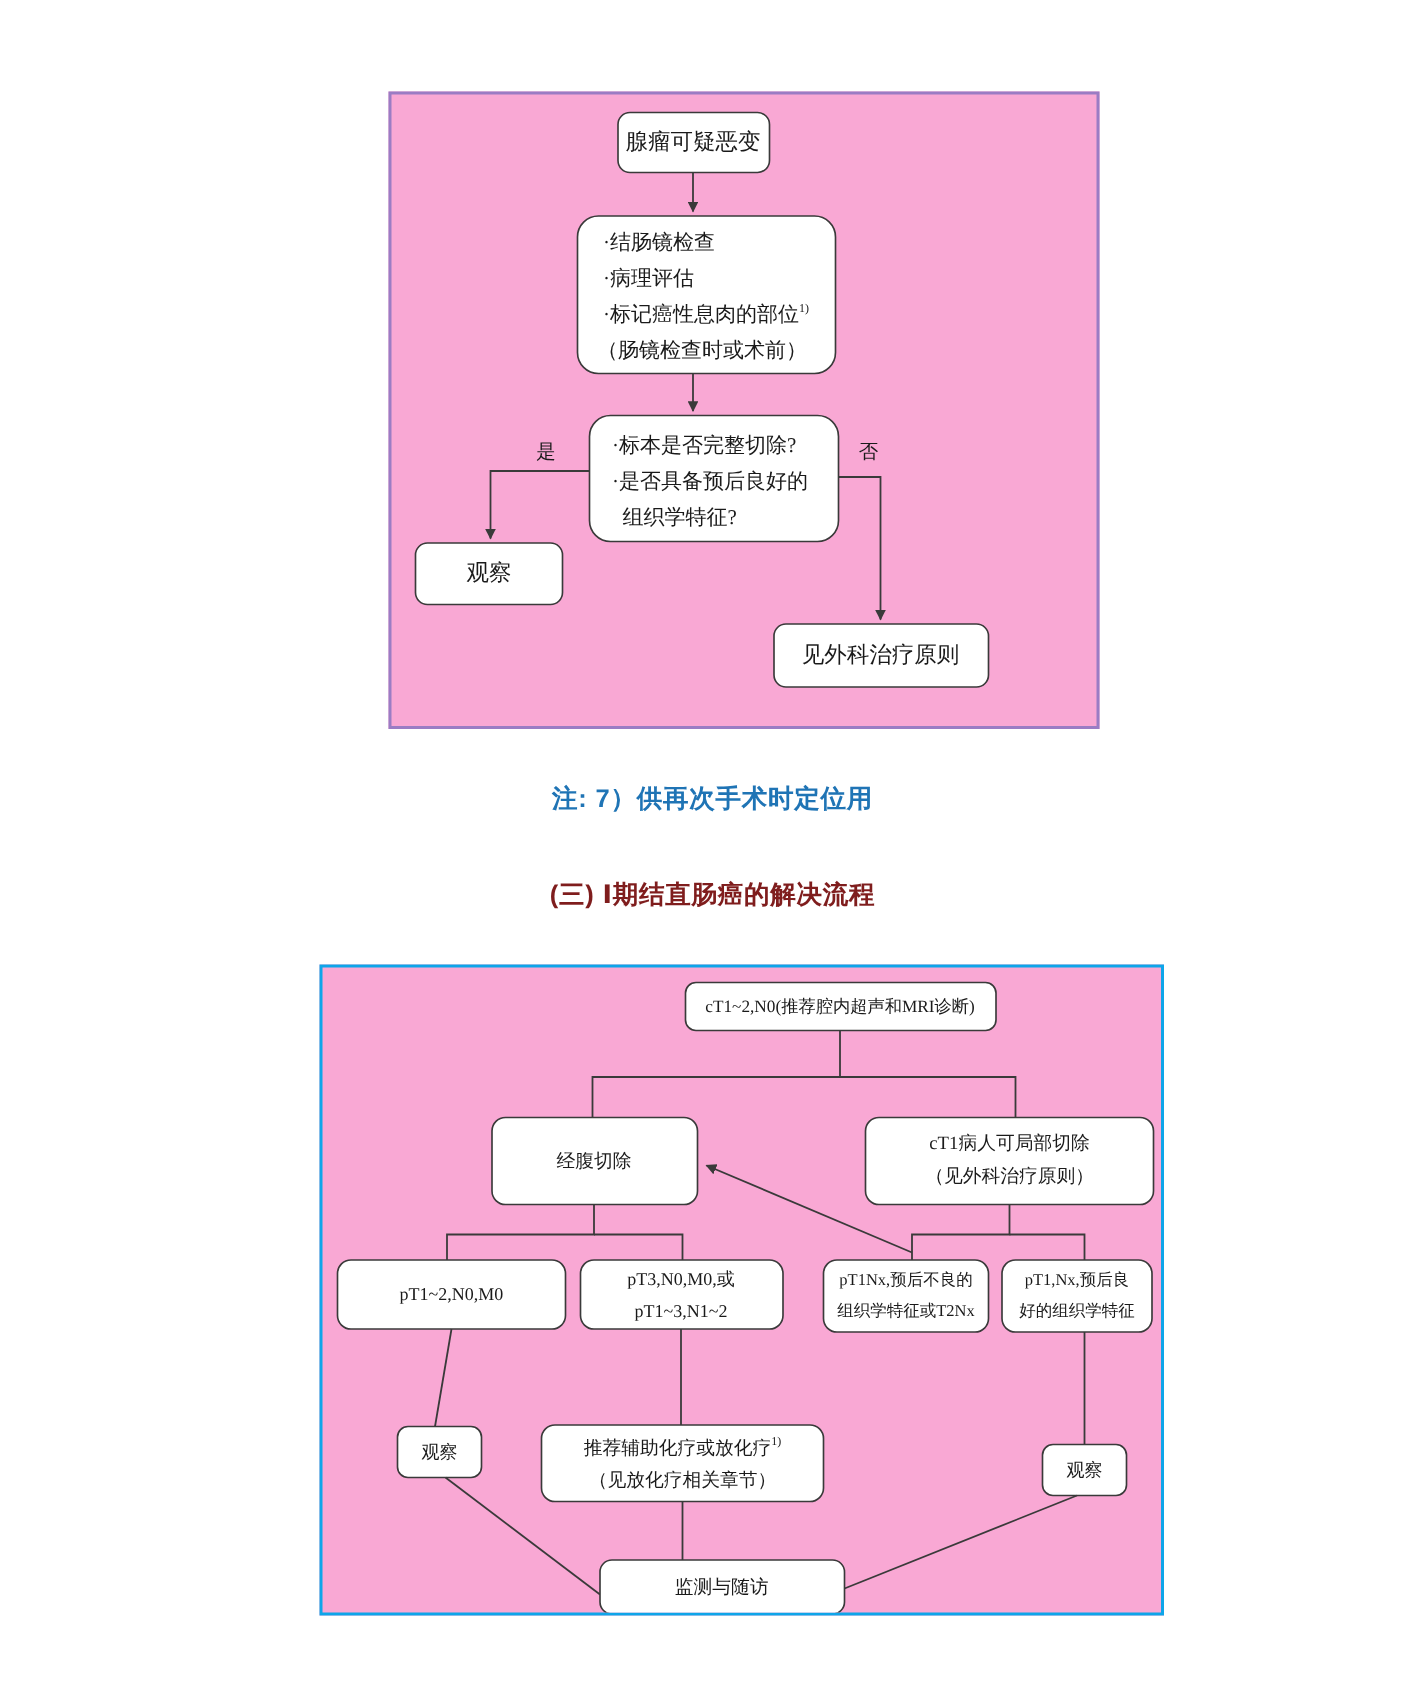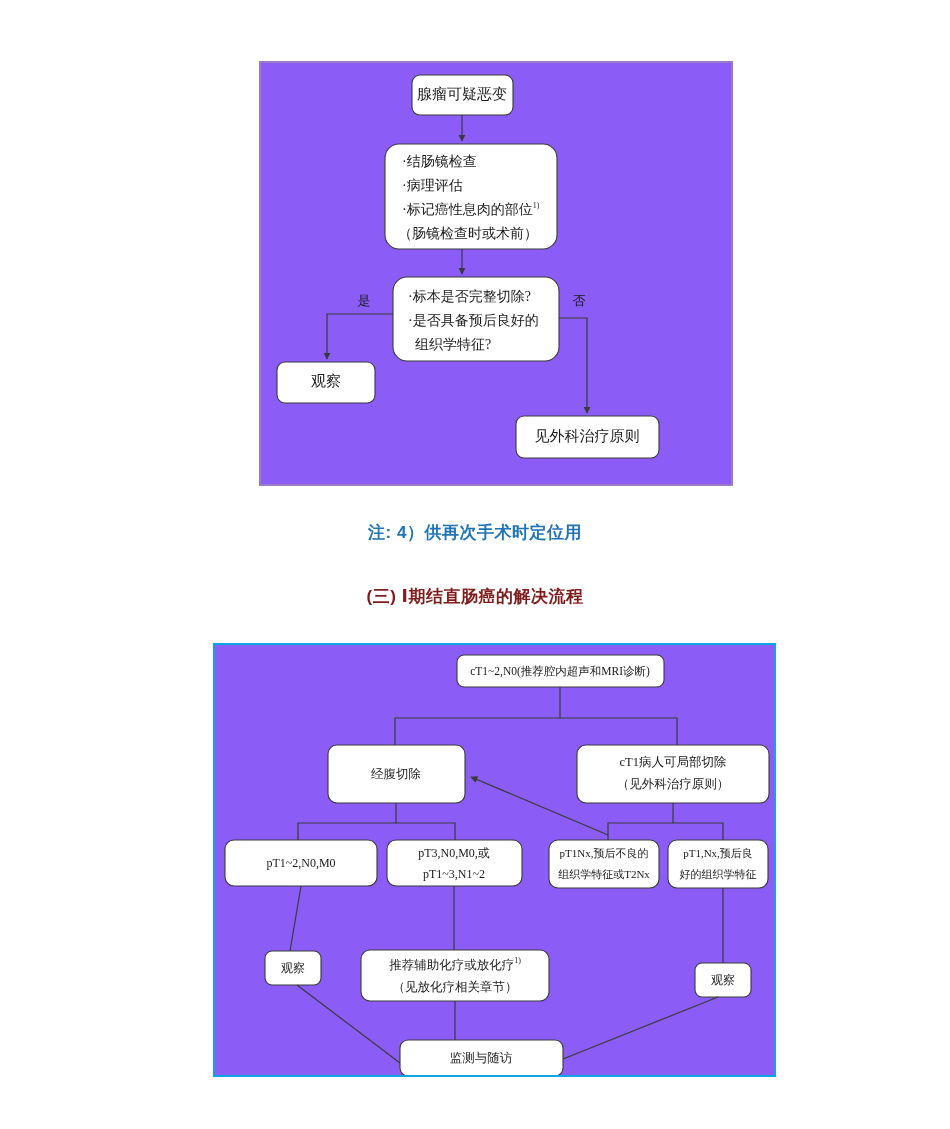--- a/index.html
+++ b/index.html
@@ -11,21 +11,21 @@
   body {
     width: 950px;
     height: 1129px;
     position: relative;
     font-family: "Liberation Serif", "DejaVu Serif", serif;
     overflow: hidden;
   }
 
   .panel {
     position: absolute;
-    background: #8b5cf6;
+    background: #f9a8d4;
     box-sizing: border-box;
   }
 
   #panel-one {
     left: 259px;
     top: 61px;
     width: 474px;
     height: 425px;
     border: 2px solid #9b7cc4;
   }
@@ -143,21 +143,21 @@
 
     <polyline class="link-line" points="298,255 326,255 326,350" marker-end="url(#arrow1)"></polyline>
     <text class="branch-label" x="318" y="242">否</text>
 
     <rect class="node-box" x="255" y="353" width="143" height="42" rx="8" ry="8"></rect>
     <text class="node-text t-center" style="font-size:15px" x="326" y="375">见外科治疗原则</text>
 
   </svg>
 </div>
 
-<div id="note-line">注: 4）供再次手术时定位用</div>
+<div id="note-line">注: 7）供再次手术时定位用</div>
 
 <div id="section-heading">(三) Ⅰ期结直肠癌的解决流程</div>
 
 <div class="panel" id="panel-two">
   <svg class="flow-svg" viewBox="0 0 559 430" preserveAspectRatio="none">
 
     <defs>
       <marker id="arrow2" viewBox="0 0 10 10" refX="9" refY="5" markerWidth="6" markerHeight="6" orient="auto-start-reverse">
         <path d="M 0 0 L 10 5 L 0 10 z" fill="#3a3a3a"></path>
       </marker>

